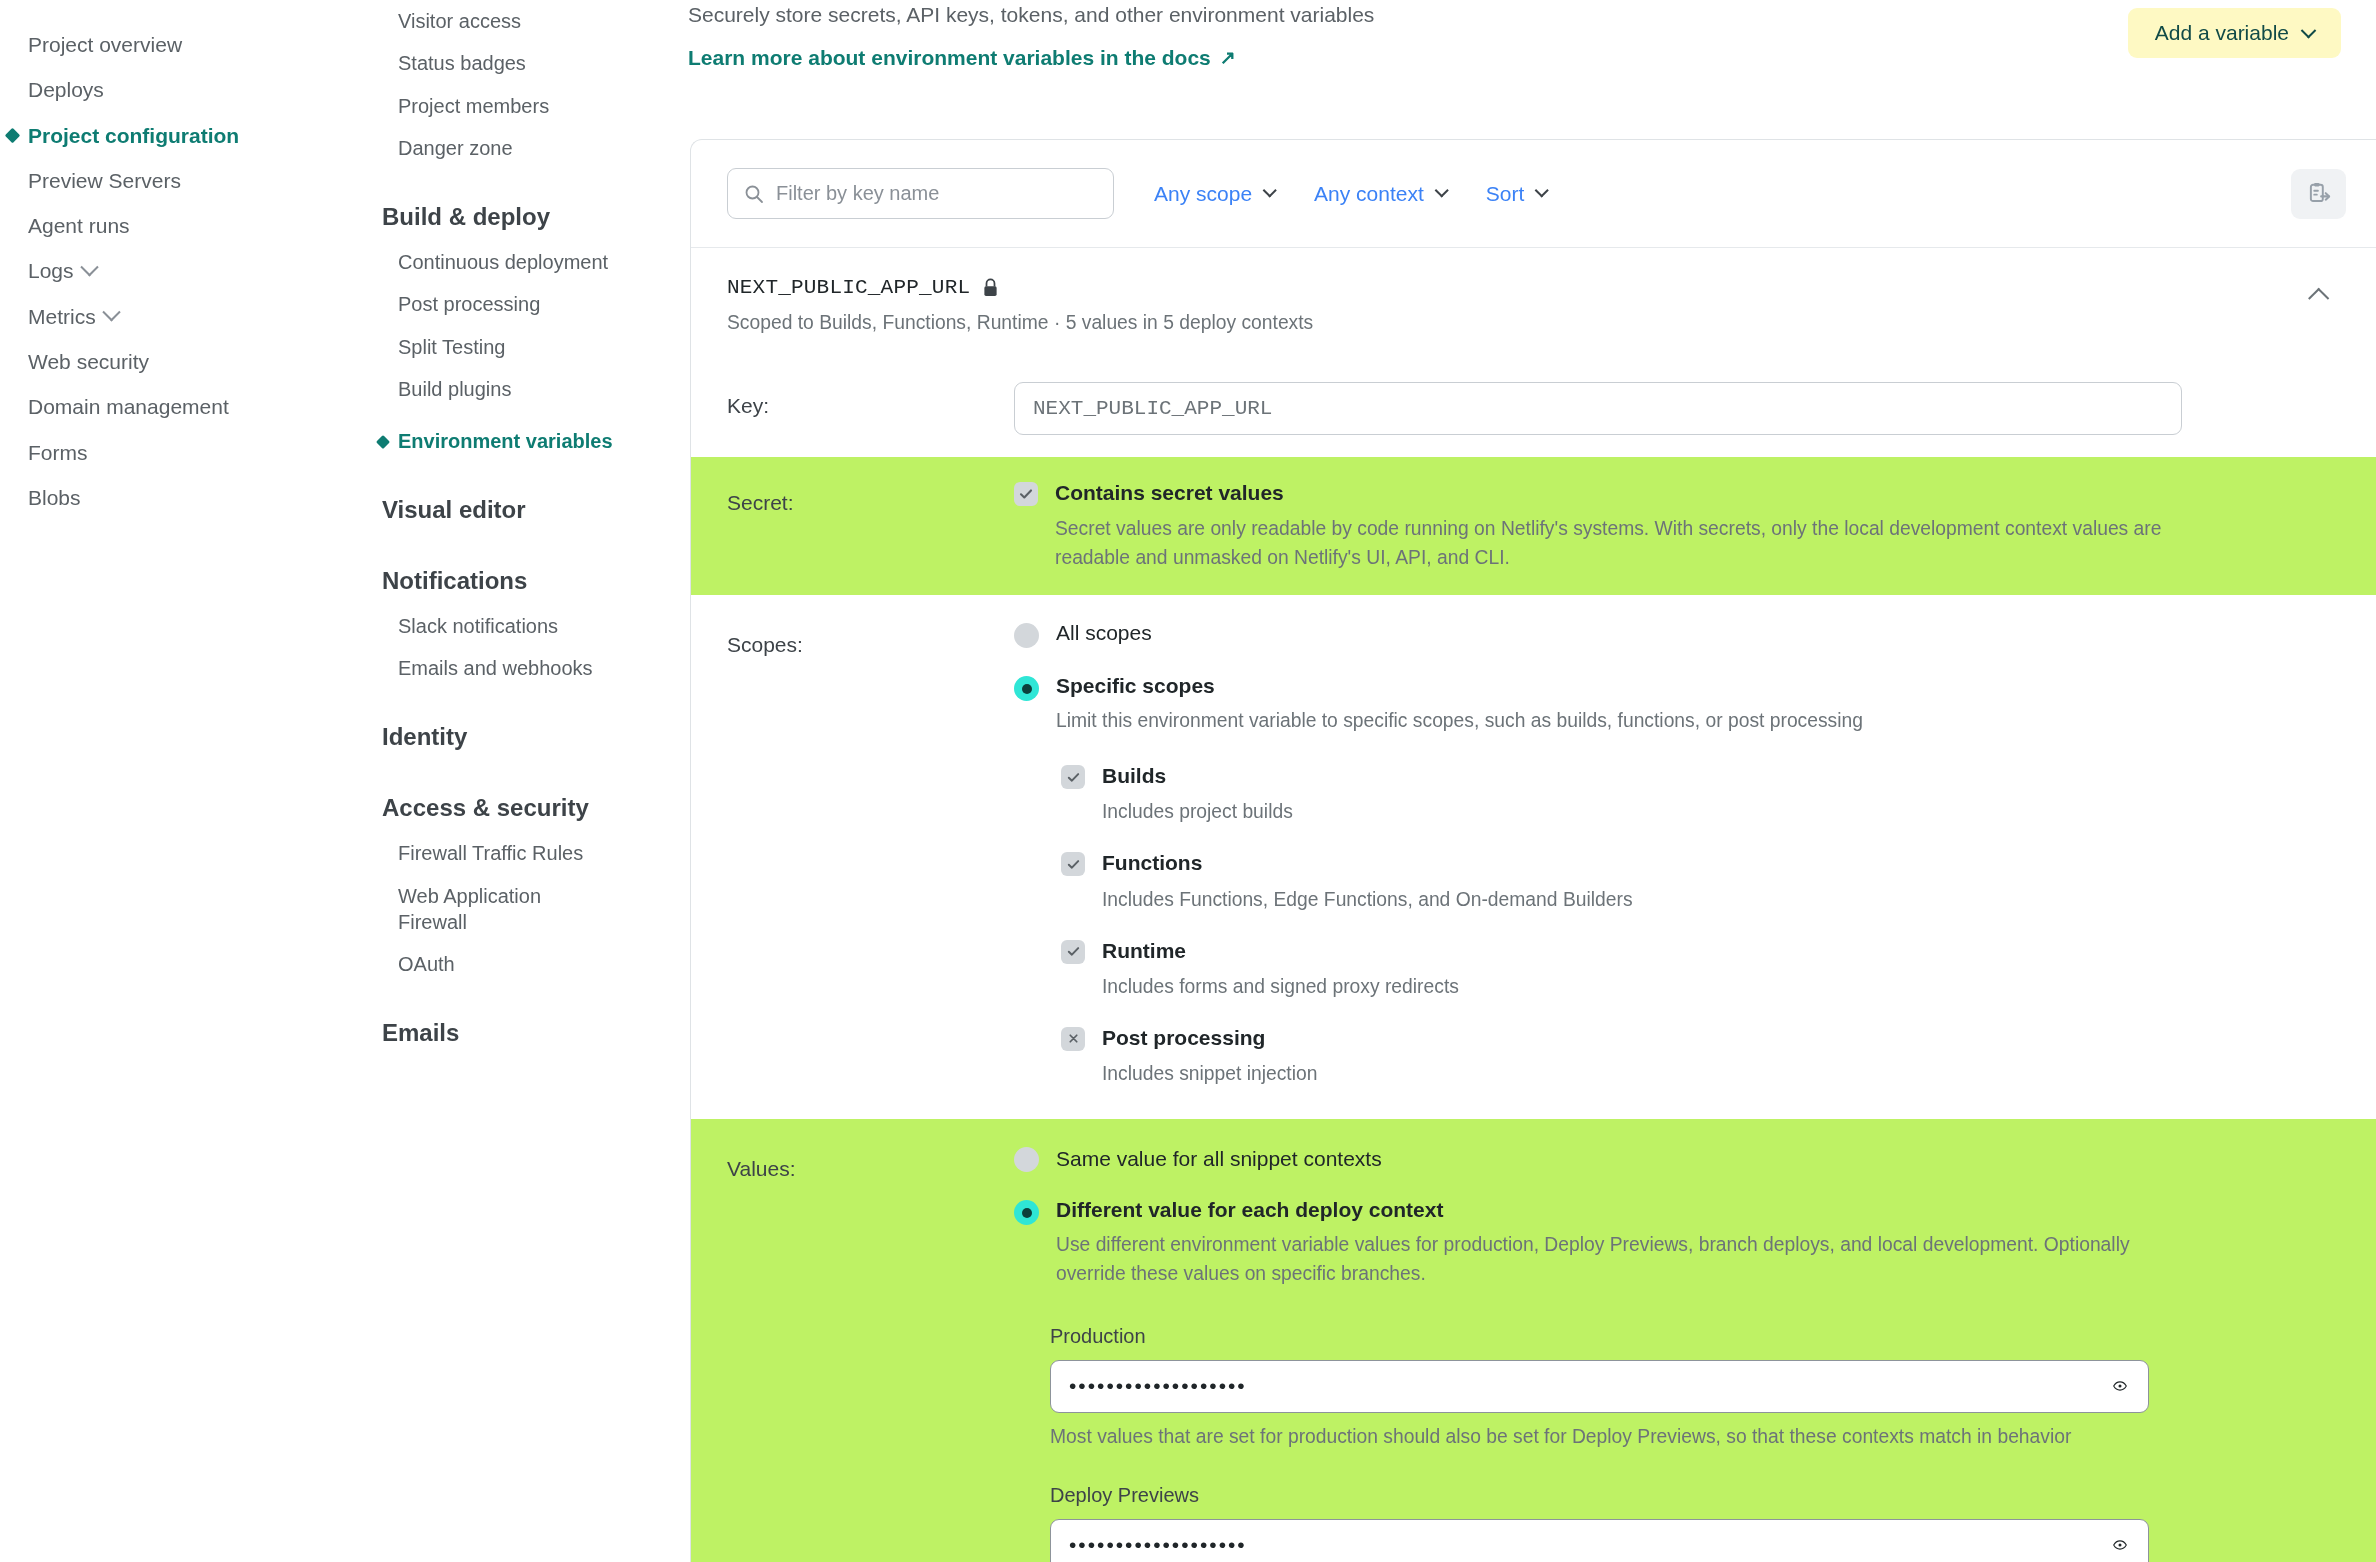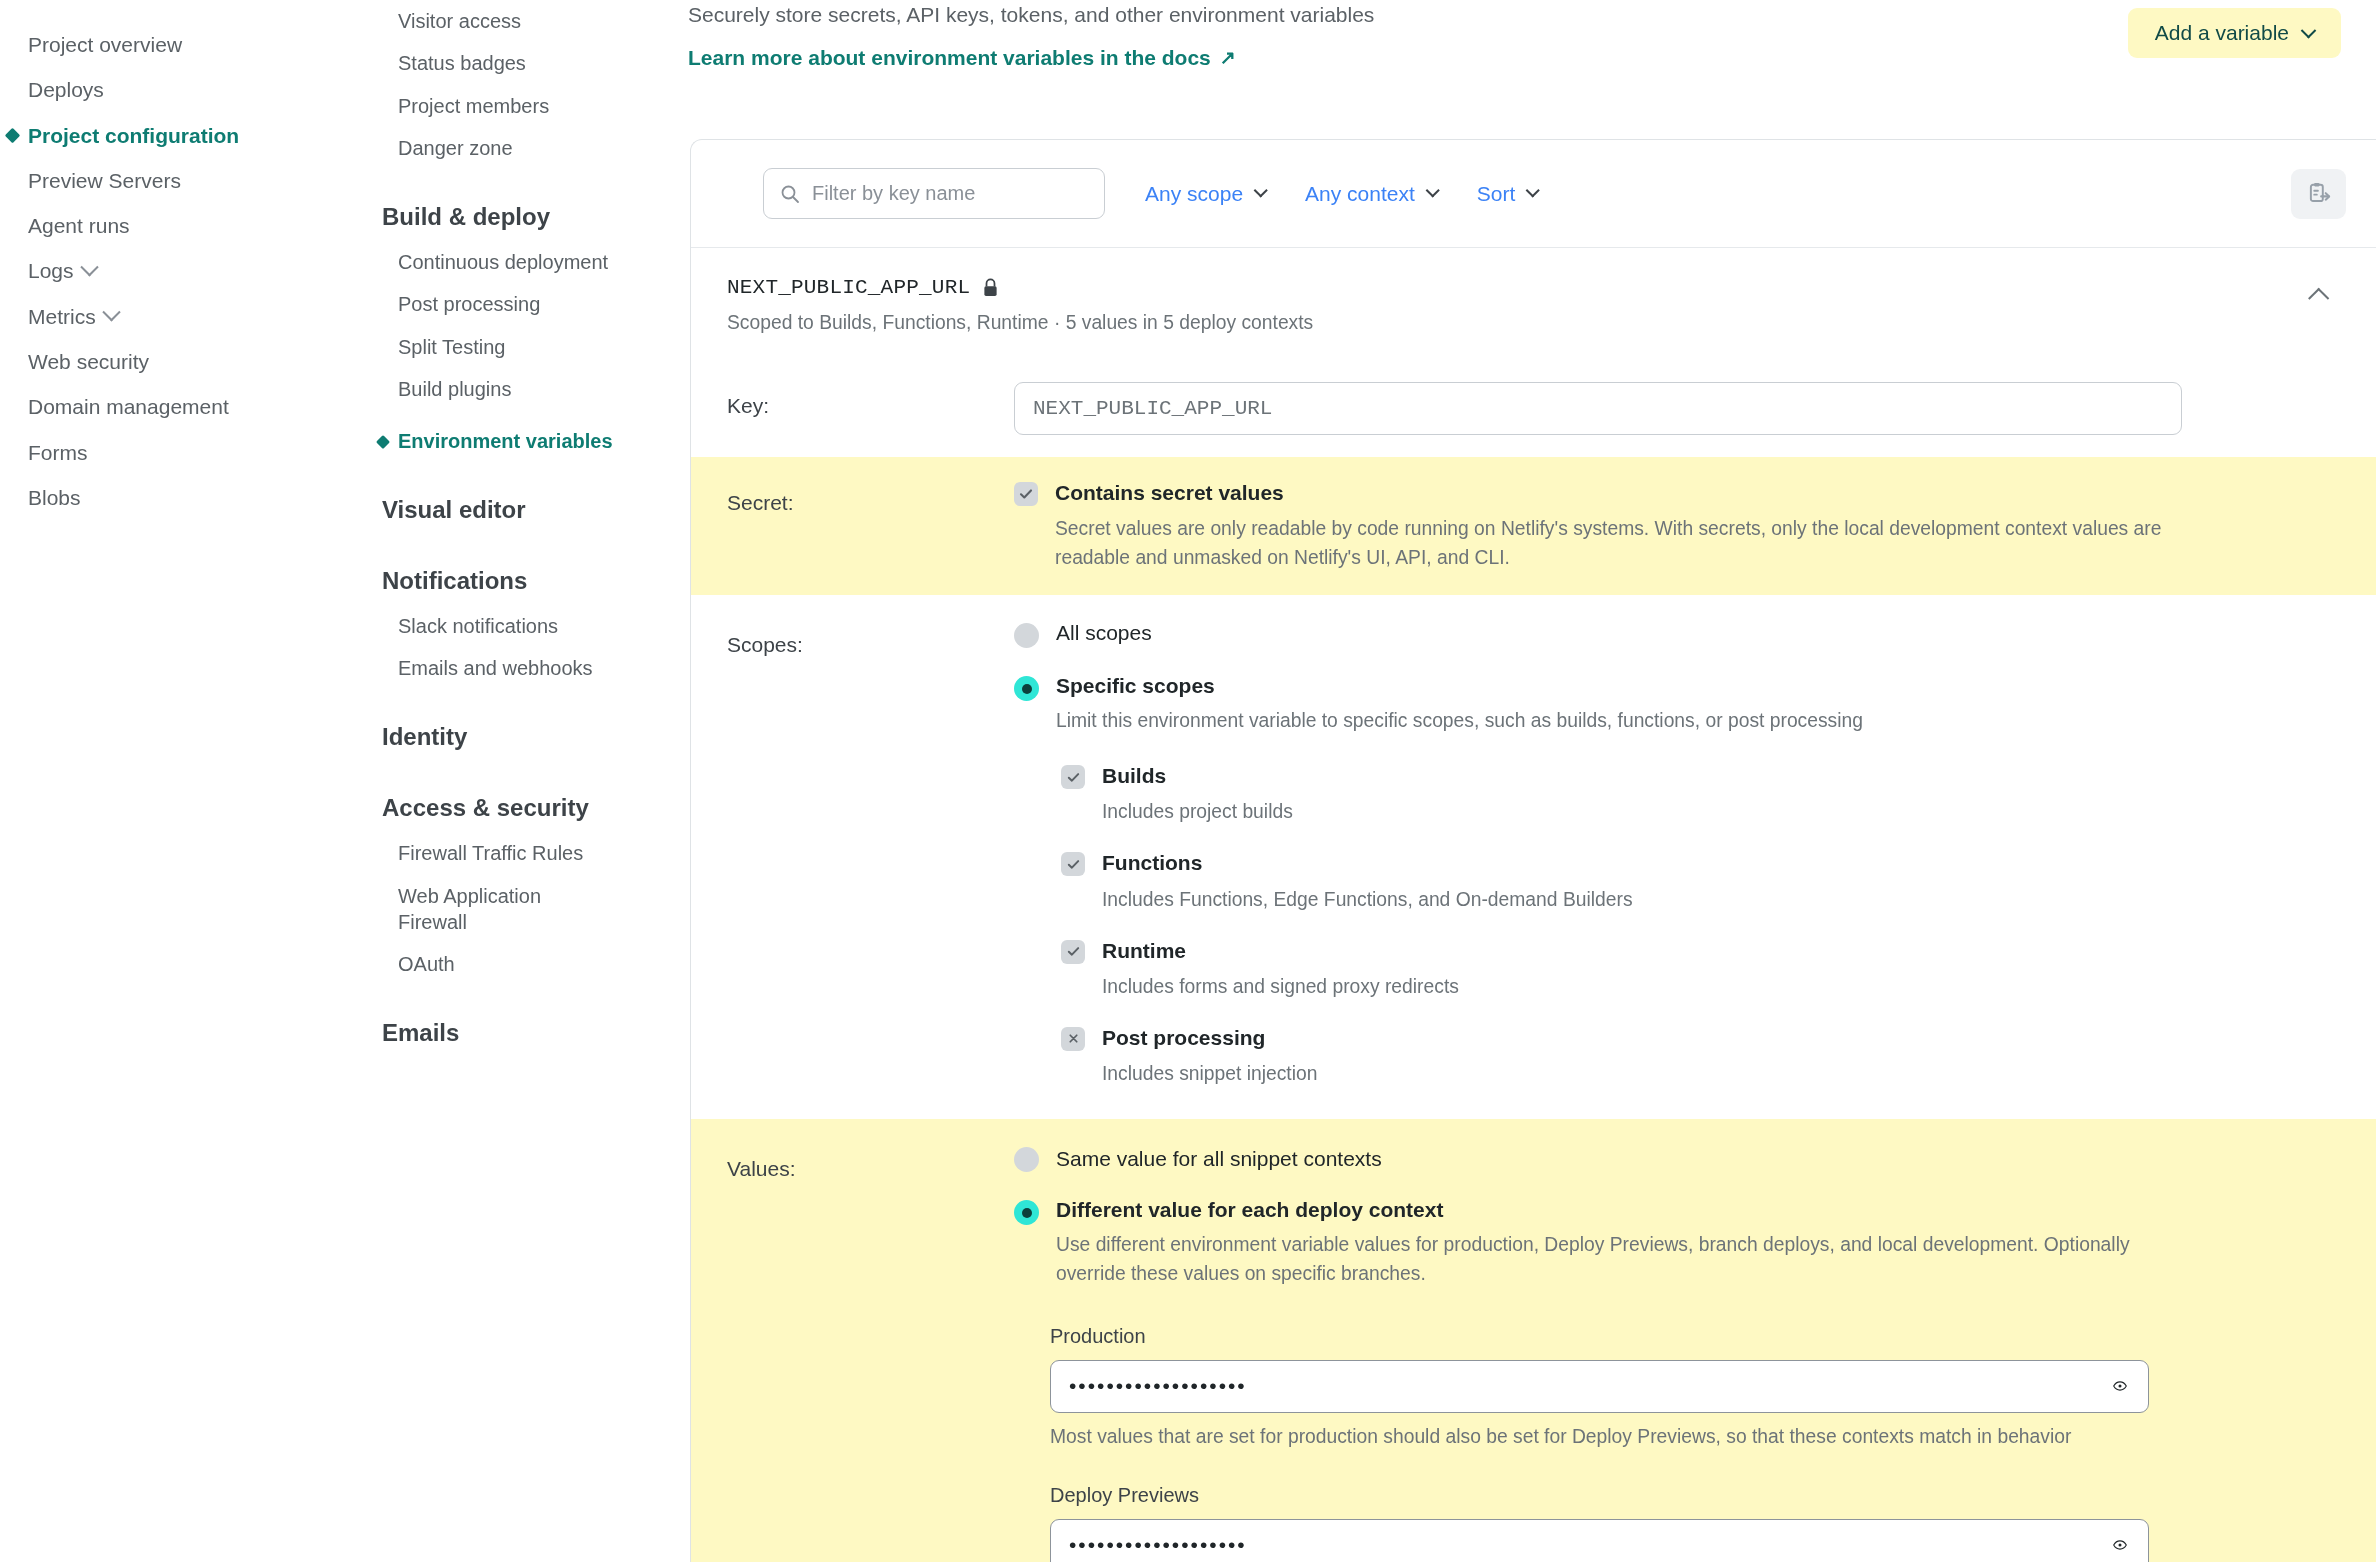--- a/index.html
+++ b/index.html
@@ -105,21 +105,21 @@
     border: 1px solid #dfe3e6; border-top-left-radius: 12px;
     border-right: none;
     background: #ffffff;
     min-height: 1424px;
   }
   .toolbar {
     display: flex; align-items: center; padding: 28px 30px 28px 36px;
     border-bottom: 1px solid #e6e9ec; gap: 0;
   }
   .search-box {
-    position: relative; width: 342px; margin-left: 36px;
+    position: relative; width: 387px;
   }
   .search-box input {
     width: 100%; height: 51px;
     border: 1px solid #c9ced3; border-radius: 9px;
     padding: 0 14px 0 48px; font-size: 20px; color: #3d4348;
     font-family: "Liberation Sans", sans-serif;
     outline: none; background: #fff;
   }
   .search-box input::placeholder { color: #8a9097; }
   .search-ico {
@@ -162,21 +162,21 @@
     display:flex; align-items:center; justify-content:center;
   }
   .chev-up {
     display:inline-block; width: 15px; height: 15px;
     border-left: 2.6px solid #6c7378; border-top: 2.6px solid #6c7378;
     transform: rotate(45deg) translateY(4px);
   }
 
   
   .frow { display: flex; padding: 22px 28px 22px 36px; }
-  .frow.shade { background: #fef9c3; }
+  .frow.shade { background: #bef264; }
   .frow .flabel {
     width: 287px; flex: 0 0 287px;
     font-size: 21px; color: #3d4348; padding-top: 12px;
   }
   .frow .fbody { flex: 1; min-width: 0; }
 
   .text-input {
     width: 1168px; max-width: 100%; height: 53px;
     border: 1px solid #c9ced3; border-radius: 9px;
     padding: 0 18px; font-size: 21px; color: #6c7378;

